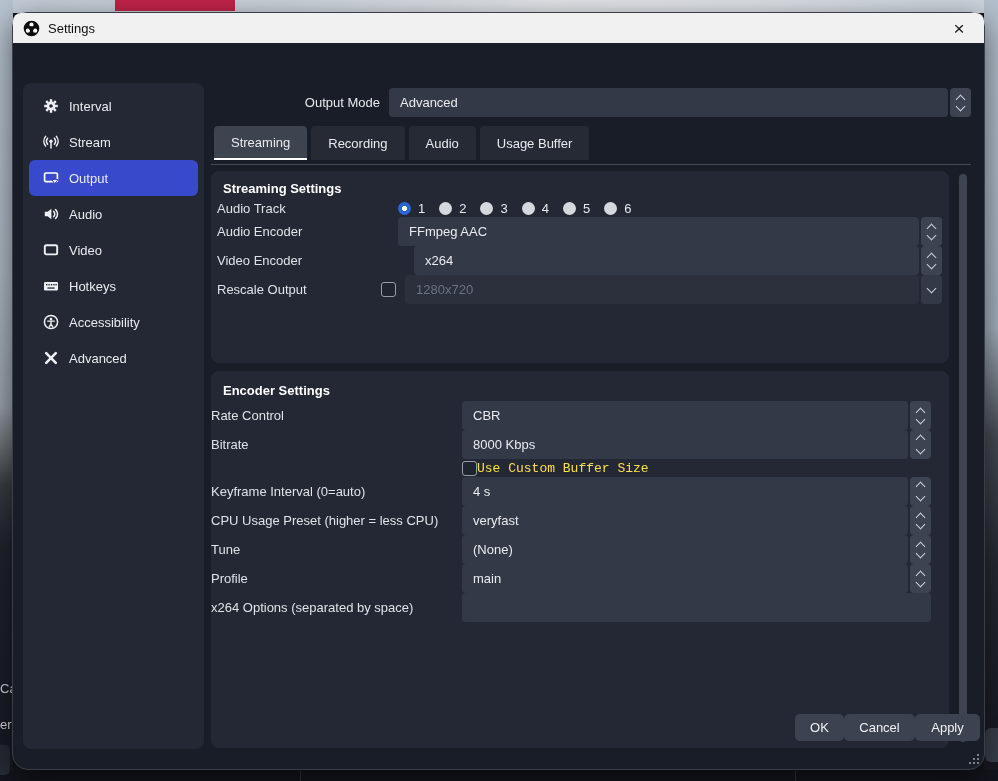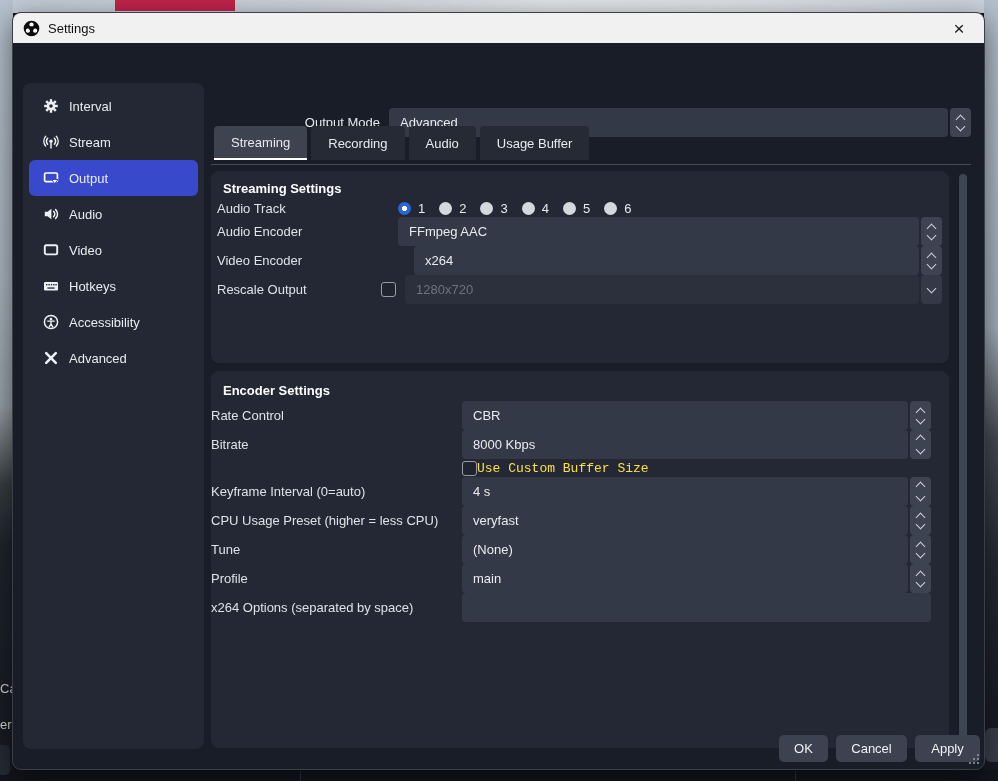--- a/index.html
+++ b/index.html
@@ -14,38 +14,38 @@
   .bg-right{position:absolute;right:0;top:0;width:14px;height:781px;
     background:linear-gradient(#b4c0cd 0%,#a5b2bf 42%,#707780 50%,#474c54 56%,#262a32 72%,#15181f 100%);}
   .bg-frag{position:absolute;color:#d7dade;font-size:13px;}
   .bg-btn-frag-r{position:absolute;right:0;top:728px;width:13px;height:34px;background:#3a404c;border-radius:6px 0 0 6px;}
   .bg-btn-frag-l{position:absolute;left:0;top:745px;width:10px;height:30px;background:#262b35;border-radius:0 5px 5px 0;}
   .bg-bottom{position:absolute;left:0;top:770px;width:998px;height:11px;background:#12151c;}
   .bg-div{position:absolute;top:771px;width:1px;height:10px;background:#2b303a;}
 
   
   .dialog{position:absolute;left:12px;top:12px;width:973px;height:758px;background:#191d27;
-          border-radius:9px;border:1px solid #3a3e46;box-sizing:border-box;box-shadow:0 8px 30px rgba(0,0,0,.55);}
+          border-radius:16px;border:1px solid #3a3e46;box-sizing:border-box;box-shadow:0 8px 30px rgba(0,0,0,.55);}
   .titlebar{height:30px;background:#f1f1f1;border-radius:8px 8px 0 0;display:flex;align-items:center;padding:0 10px;}
   .titlebar .title{color:#101010;margin-left:8px;}
   .titlebar .close{margin-left:auto;background:none;border:none;color:#1a1a1a;font-size:19px;line-height:1;
                    width:30px;height:26px;cursor:pointer;font-family:inherit;}
   .content{position:relative;height:726px;}
 
   
   .sidebar{position:absolute;left:10px;top:40px;width:181px;height:666px;background:#232834;border-radius:8px;
            padding:5px 0;box-sizing:border-box;}
   .side-item{height:36px;display:flex;align-items:center;gap:10px;padding:0 0 0 14px;margin:0 6px;color:#e9ebee;
              border-radius:6px;cursor:pointer;}
   .side-item.selected{background:#3949cb;}
   .side-icon{width:16px;height:16px;display:inline-flex;align-items:center;justify-content:center;}
   .side-icon svg{display:block;}
 
   
-  .output-mode-row{position:absolute;left:200px;top:45px;right:13px;height:29px;display:flex;align-items:center;justify-content:flex-end;gap:9px;margin-top:20px;}
+  .output-mode-row{position:absolute;left:200px;top:45px;right:13px;height:29px;display:flex;align-items:center;justify-content:flex-end;gap:9px;}
   .output-mode-row label{color:#e6e8ec;}
 
   
   .combo{display:flex;align-items:stretch;height:29px;flex:1;min-width:0;}
   .combo-body{flex:1;background:#333947;border-radius:4px;display:flex;align-items:center;padding:0 11px;color:#e9ebee;min-width:0;}
   .combo-spin{width:21px;margin-left:2px;background:#3d4351;border-radius:4px;display:flex;flex-direction:column;
               align-items:center;justify-content:center;gap:4px;cursor:pointer;}
   .combo-spin.tall{justify-content:space-between;padding:6px 0;box-sizing:border-box;}
   .combo.disabled .combo-body{background:#2b303c;color:#6b7380;}
   .combo.disabled .combo-spin{background:#333946;}
@@ -93,21 +93,21 @@
   
   .tabs{position:absolute;left:201px;top:83px;display:flex;gap:4px;}
   .tab{height:34px;display:flex;align-items:center;padding:0 17px;background:#252a35;color:#e8eaed;
        border-radius:4px 4px 0 0;cursor:pointer;box-sizing:border-box;}
   .tab.active{background:#3d434f;border-bottom:2px solid #ffffff;}
   .tab-sep{position:absolute;left:198px;top:121px;width:760px;height:1px;background:#434956;}
 
   .scroll-thumb{position:absolute;left:946px;top:131px;width:8px;height:568px;background:#3e4552;border-radius:4px;}
 
   
-  .footer{position:absolute;right:4px;bottom:7px;display:flex;gap:8px;}
+  .footer{position:absolute;right:4px;bottom:28px;display:flex;}
   .btn{height:27px;background:#3c4250;color:#f0f1f3;border:none;border-radius:5px;font:inherit;padding:0 15px;cursor:pointer;}
   .btn.ok{min-width:49px;}
   .btn.cancel{min-width:71px;}
   .btn.apply{min-width:65px;}
   .grip{position:absolute;right:4px;bottom:4px;width:12px;height:12px;opacity:.85;}
 </style>
 </head>
 <body>
 
 <div class="bg-top"></div>

